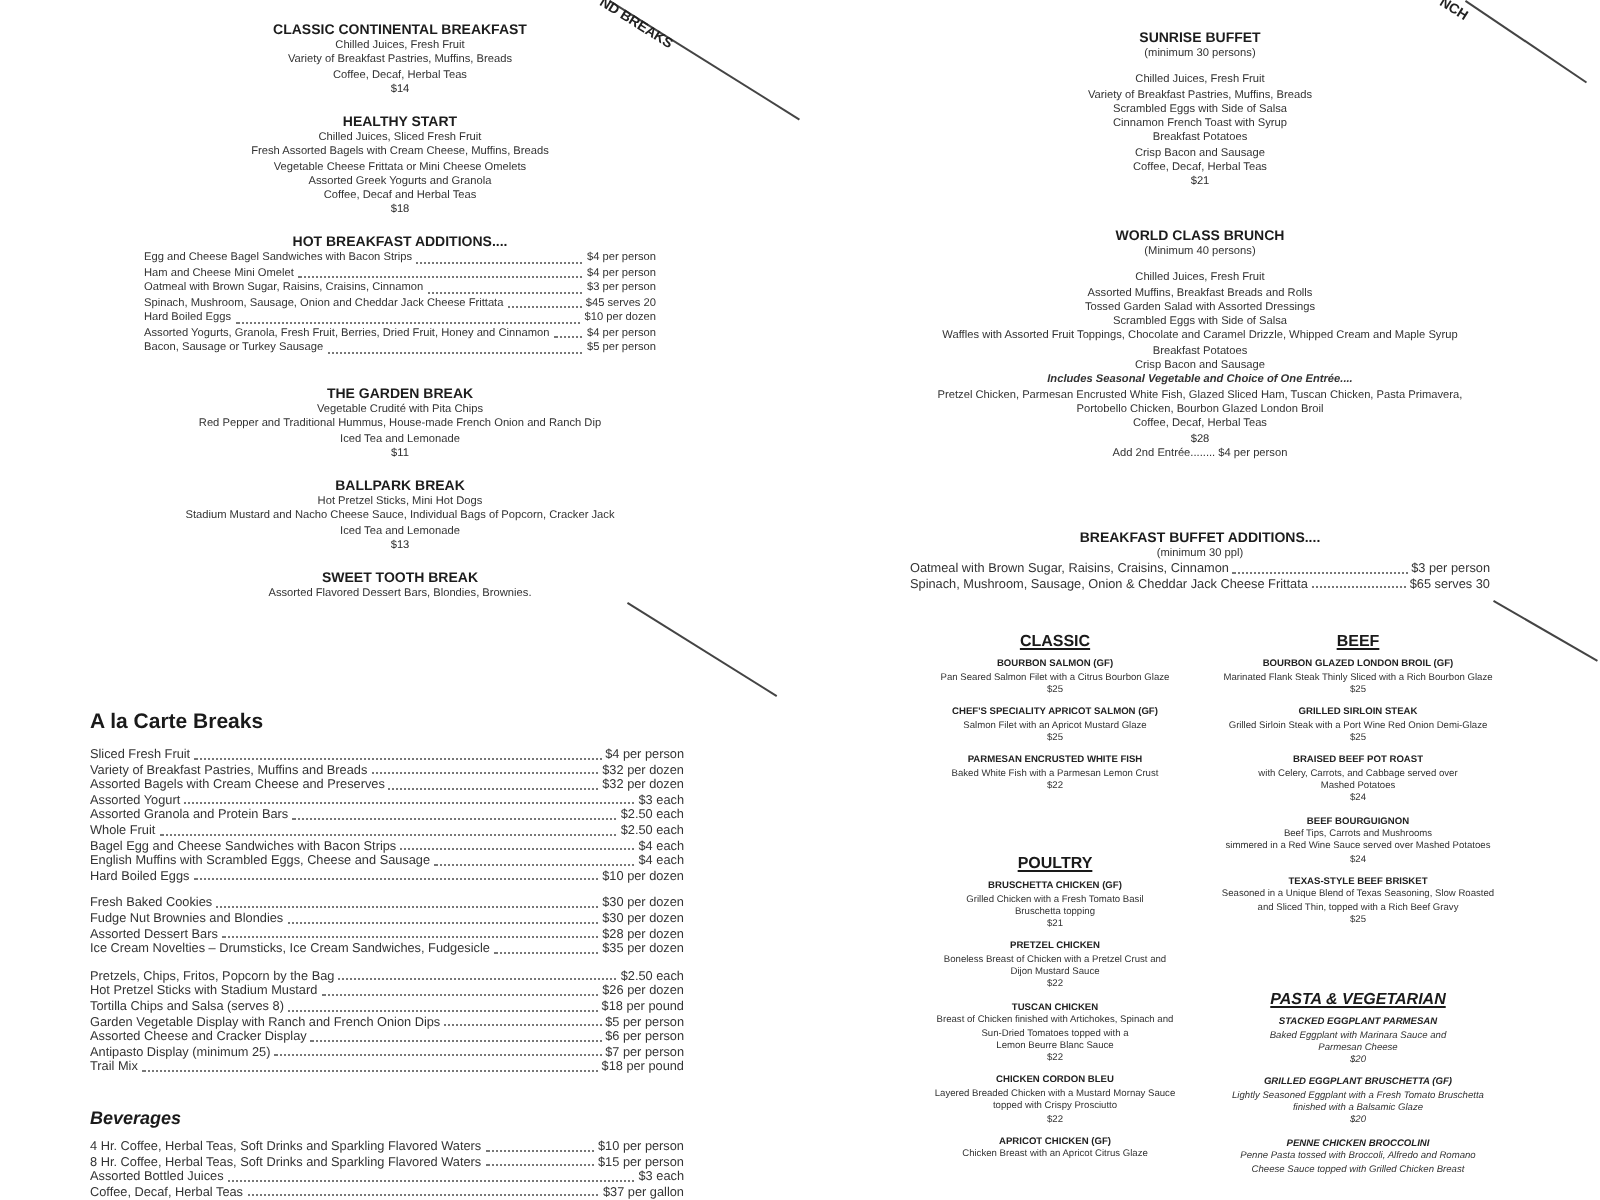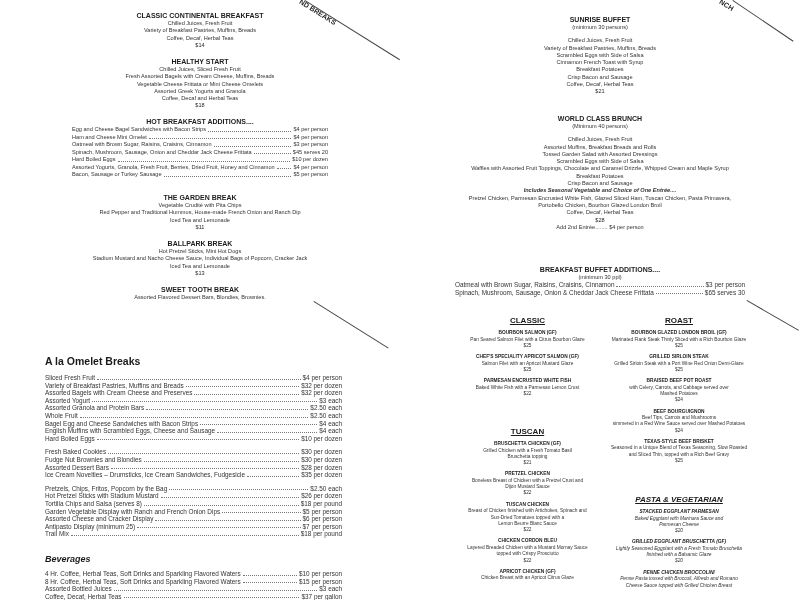--- a/index.html
+++ b/index.html
@@ -159,21 +159,21 @@
       <span class="val">$3 per person</span>
     </div>
   <div class="list-row" style="font-size:6.4px;">
       <span class="name">Spinach, Mushroom, Sausage, Onion &amp; Cheddar Jack Cheese Frittata</span>
       <span class="dots"></span>
       <span class="val">$65 serves 30</span>
     </div>
 </div>
 
 <div class="abs alc" style="left:45px;top:355px;width:297px;">
-  <div class="heading-big" style="margin-bottom:7px;">A la Omelet Breaks</div>
+  <div class="heading-big" style="margin-bottom:7px;">A la Carte Breaks</div>
   <div class="list-row">
       <span class="name">Sliced Fresh Fruit</span>
       <span class="dots"></span>
       <span class="val">$4 per person</span>
     </div>
   <div class="list-row">
       <span class="name">Variety of Breakfast Pastries, Muffins and Breads</span>
       <span class="dots"></span>
       <span class="val">$32 per dozen</span>
     </div>
@@ -308,21 +308,21 @@
     <div class="dprice">$25</div>
   </div>
   <div class="dish">
     <div class="dname">PARMESAN ENCRUSTED WHITE FISH</div>
     <div class="ddesc">Baked White Fish with a Parmesan Lemon Crust</div>
     <div class="dprice">$22</div>
   </div>
 </div>
 
 <div class="abs" style="left:445px;top:427px;width:165px;">
-  <div class="cat-title">TUSCAN</div>
+  <div class="cat-title">POULTRY</div>
   <div class="dish">
     <div class="dname">BRUSCHETTA CHICKEN (GF)</div>
     <div class="ddesc">Grilled Chicken with a Fresh Tomato Basil</div>
     <div class="ddesc">Bruschetta topping</div>
     <div class="dprice">$21</div>
   </div>
   <div class="dish">
     <div class="dname">PRETZEL CHICKEN</div>
     <div class="ddesc">Boneless Breast of Chicken with a Pretzel Crust and</div>
     <div class="ddesc">Dijon Mustard Sauce</div>
@@ -341,21 +341,21 @@
     <div class="ddesc">topped with Crispy Prosciutto</div>
     <div class="dprice">$22</div>
   </div>
   <div class="dish">
     <div class="dname">APRICOT CHICKEN (GF)</div>
     <div class="ddesc">Chicken Breast with an Apricot Citrus Glaze</div>
   </div>
 </div>
 
 <div class="abs" style="left:598px;top:316px;width:162px;">
-  <div class="cat-title">ROAST</div>
+  <div class="cat-title">BEEF</div>
   <div class="dish">
     <div class="dname">BOURBON GLAZED LONDON BROIL (GF)</div>
     <div class="ddesc">Marinated Flank Steak Thinly Sliced with a Rich Bourbon Glaze</div>
     <div class="dprice">$25</div>
   </div>
   <div class="dish">
     <div class="dname">GRILLED SIRLOIN STEAK</div>
     <div class="ddesc">Grilled Sirloin Steak with a Port Wine Red Onion Demi-Glaze</div>
     <div class="dprice">$25</div>
   </div>

